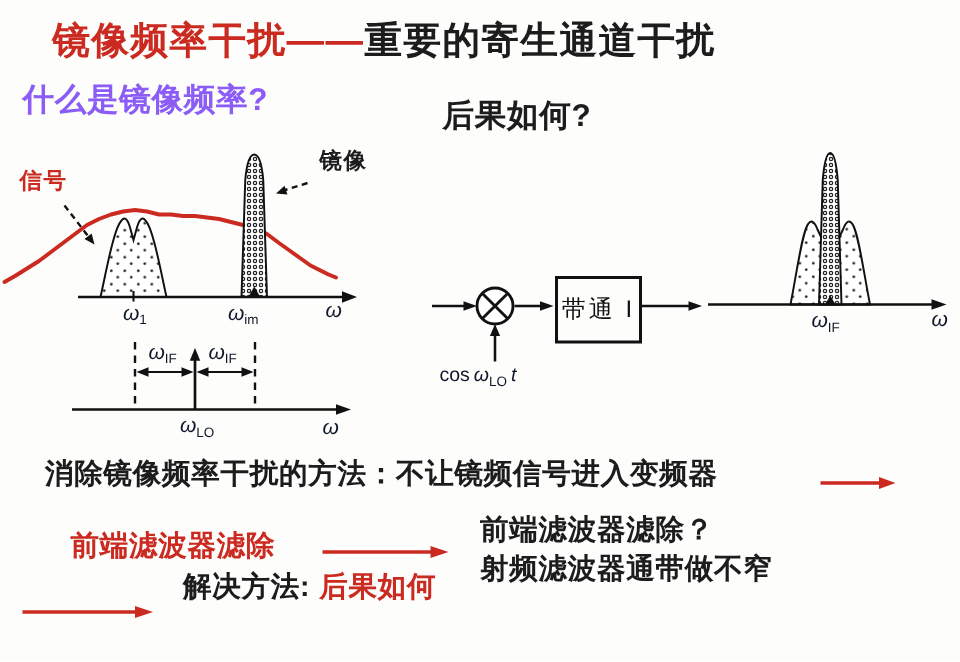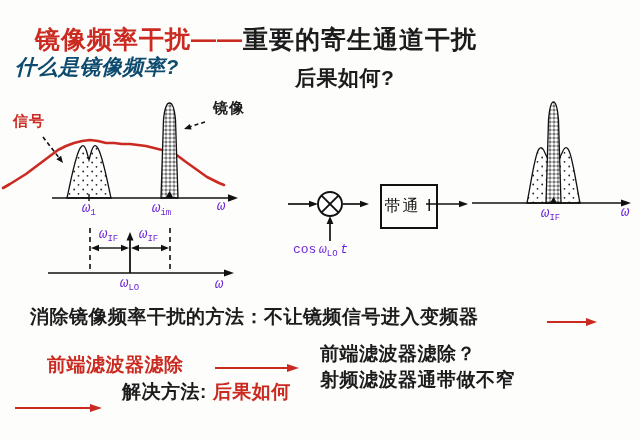--- a/index.html
+++ b/index.html
@@ -5,47 +5,47 @@
   html,body{margin:0;padding:0;background:#ffffff;}
   #slide{
     position:relative;width:640px;height:441px;overflow:hidden;
     background:#fdfdfc;
     font-family:"Liberation Sans",sans-serif;
     color:#1c1c1c;
   }
   .abs{position:absolute;line-height:1.15;white-space:nowrap;}
   .title{font-size:25px;font-weight:bold;letter-spacing:1px;}
   .red{color:#cb2a20;}
-  .blue{color:#0c4a6e;font-style:italic;}
+  .blue{color:#8b5cf6;}
   .q{font-size:21px;font-weight:bold;letter-spacing:0.5px;}
   .anno{font-size:15px;font-weight:bold;letter-spacing:1px;}
   .body-line{font-size:19px;font-weight:bold;letter-spacing:0.5px;}
   .mlabel{
     position:absolute;line-height:1;
-    font-family:Liberation Mono, monospace;font-style:italic;
-    font-size:14px;color:#6d28d9;
+    font-family:Liberation Sans, sans-serif;font-style:italic;
+    font-size:14px;color:#0f172a;
   }
   .mlabel .sub{
     font-style:normal;font-size:9px;vertical-align:-3px;letter-spacing:0;
   }
   .mlabel .rm{font-style:normal;}
   .fbox{
     position:absolute;border:2px solid #111;background:transparent;
     display:flex;align-items:center;justify-content:center;
     font-size:16px;color:#111;letter-spacing:2px;
   }
   svg{position:absolute;overflow:visible;}
   .sol-row{display:flex;gap:6px;}
 </style>
 </head>
 <body>
 
 <div id="slide">
 
-  <div class="abs title" style="left:35px;top:13px;margin-top:12px;">
+  <div class="abs title" style="left:35px;top:13px;">
     <span class="red">镜像频率干扰</span><span class="red">——</span><span>重要的寄生通道干扰</span>
   </div>
 
   <div class="abs q blue" style="left:15px;top:55px;">什么是镜像频率?</div>
   <div class="abs q" style="left:295px;top:66px;">后果如何?</div>
 
   <svg style="left:0;top:88px;" width="260" height="140" viewBox="0 0 260 140">
     <defs>
       <pattern id="lsSparse" width="9" height="9" patternUnits="userSpaceOnUse">
         <rect width="9" height="9" fill="#ffffff"></rect>
@@ -132,21 +132,21 @@
     </g>
     <g>
       <line x1="143" y1="26" x2="177" y2="26" stroke="#111" stroke-width="1.7"></line>
       <polygon points="185,26 176,22.8 176,29.2" fill="#111"></polygon>
     </g>
     <g>
       <line x1="47" y1="63" x2="47" y2="43" stroke="#111" stroke-width="1.7"></line>
       <polygon points="47,38 43.6,46 50.4,46" fill="#111"></polygon>
     </g>
   </svg>
-  <div class="fbox" style="left:380px;top:184px;width:54px;height:41px;text-align:center;">
+  <div class="fbox" style="left:370px;top:184px;width:54px;height:41px;text-align:center;">
     <span>带通 I</span>
   </div>
   <div class="mlabel" style="left:293px;top:243px;font-size:13px;">
     <span class="rm">cos</span> <span>ω</span><span class="sub">LO</span> <span>t</span>
   </div>
 
   <svg style="left:468px;top:92px;" width="172" height="120" viewBox="0 0 172 120">
     <defs>
       <pattern id="rsSparse" width="9" height="9" patternUnits="userSpaceOnUse">
         <rect width="9" height="9" fill="#ffffff"></rect>

